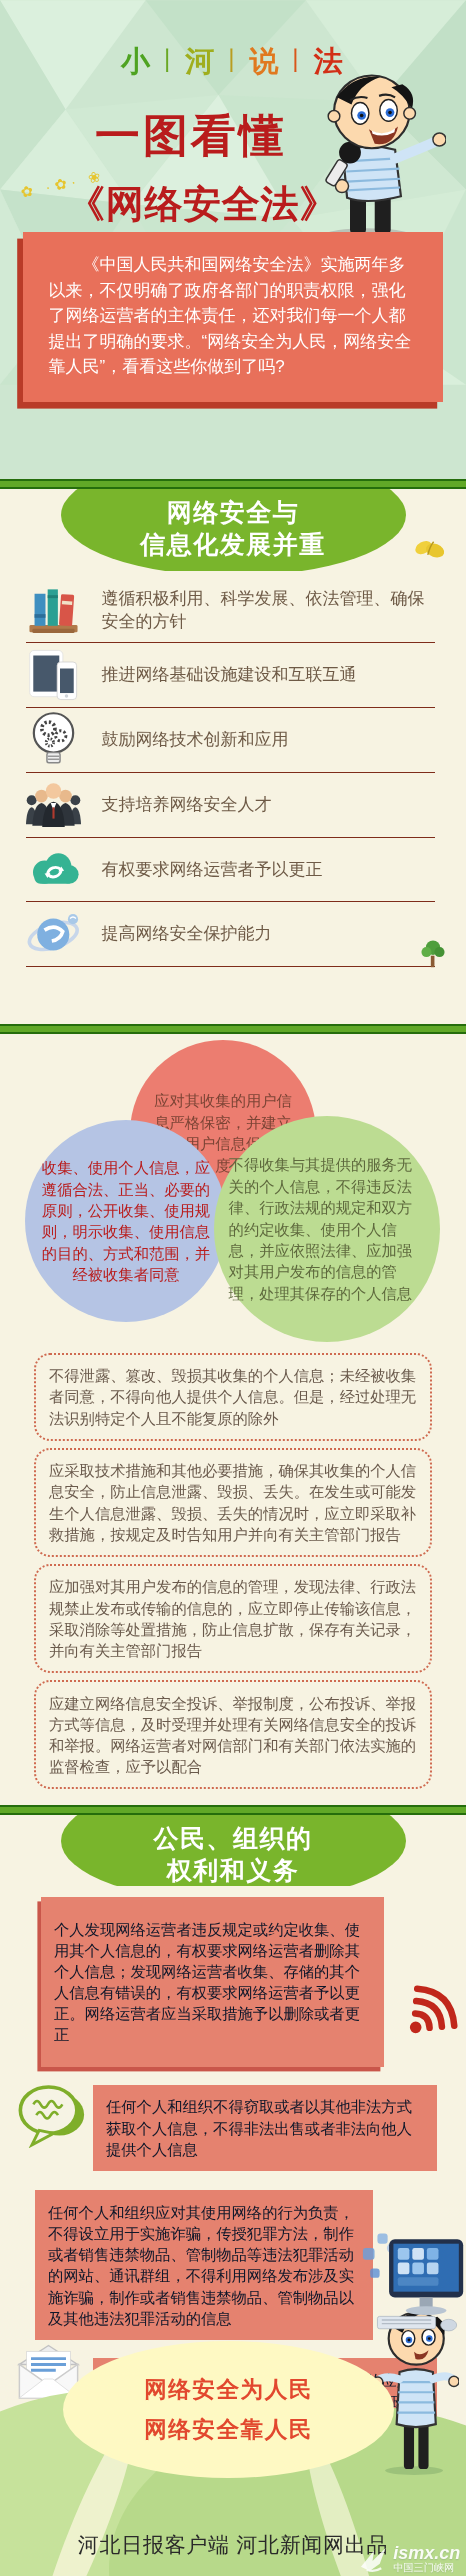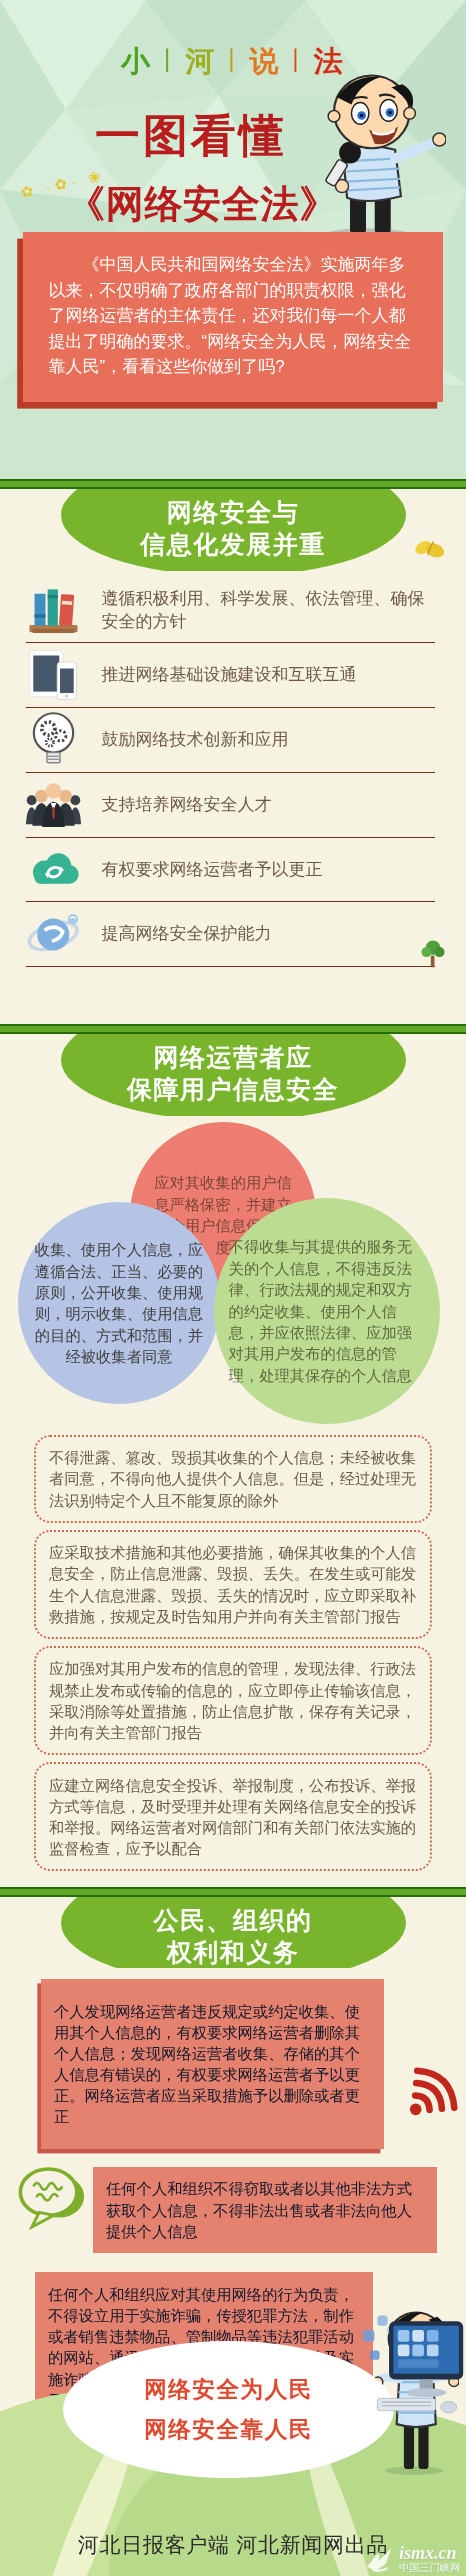--- a/index.html
+++ b/index.html
@@ -33,21 +33,21 @@
   .law-item .ic{width:55px;flex:0 0 55px;margin-right:20.4px;display:flex;justify-content:center;align-items:center;}
   .law-item .tx{flex:1;color:#6e5a46;font-size:17px;line-height:1.4;}
   .s1-gap{height:57px;position:relative;}
   .tree{position:absolute;right:20.4px;top:-29px;}
   .butterfly{position:absolute;right:35px;top:52px;}
 
   
   .circles{position:relative;height:313px;}
   .circle{position:absolute;border-radius:50%;display:flex;align-items:center;justify-content:center;text-align:center;box-sizing:border-box;font-size:15.3px;line-height:1.4;}
   .circle.red{left:130px;top:5.8px;width:186px;height:186px;background:#ec7d70;color:#7c4435;padding:0 19px;z-index:1;}
-  .circle.blue{left:18px;top:86px;width:202px;height:202px;background:#b5c4e4;color:#404040;padding:0 13px;z-index:2;}
+  .circle.blue{left:25px;top:86px;width:202px;height:202px;background:#b5c4e4;color:#b91c1c;padding:0 13px;z-index:2;}
   .circle.green{left:214px;top:82px;width:226px;height:226px;background:#bcdc92;color:#5e693d;padding:0 14.6px;z-index:3;text-align:left;}
   .dotted{border:2.2px dotted #cf6a50;border-radius:16px;margin:5.8px 34px 7.3px 34px;padding:10.2px 13px;color:#6a5a4c;font-size:15.3px;line-height:1.38;}
   .s2-gap{height:8.7px;}
 
   
   .s3{position:relative;padding-bottom:4.4px;}
   .s3box{background:#e5826f;color:#0f172a;font-size:15.3px;line-height:1.38;padding:11.7px 13px;box-sizing:border-box;}
   .s3box.b1{margin:10.2px 82px 0 41px;box-shadow:-3.6px 4.4px 0 #c9564a;padding-top:22px;padding-bottom:22px;}
   .s3box.b2{margin:17.5px 29px 0 93px;}
   .s3box.b3{margin:19px 93px 0 35px;}
@@ -57,26 +57,26 @@
   .computer{position:absolute;right:-2.9px;top:329px;z-index:2;}
   .envelope{position:absolute;left:14.6px;top:444px;}
 
   
   .footer{position:absolute;left:0;bottom:0;width:466px;height:235px;}
   .hill{position:absolute;border-radius:50%;}
   .hill.h1{left:-109px;top:48px;width:452px;height:313px;background:#c6e29b;}
   .hill.path1{left:69px;top:73px;width:34px;height:240px;background:#eef2cd;transform:rotate(22deg);}
   .hill.h2{right:-124px;top:64px;width:481px;height:328px;background:#b7d98a;}
   .hill.path2{right:109px;top:87px;width:29px;height:218px;background:#e3eec2;transform:rotate(-18deg);}
-  .slogan{position:absolute;left:63px;top:0px;width:331px;height:137px;background:#ffffff;border-radius:50%;box-sizing:border-box;text-align:center;padding-top:29px;}
+  .slogan{position:absolute;left:63px;top:0px;width:331px;height:137px;background:#fef9c3;border-radius:50%;box-sizing:border-box;text-align:center;padding-top:29px;}
   .slogan .l{color:#e2482e;font-weight:bold;font-size:22.6px;line-height:1.75;letter-spacing:1.5px;}
   .reporter-bottom{position:absolute;right:7.3px;top:-48px;}
   .credit{position:absolute;bottom:17.5px;left:0;width:100%;text-align:center;color:#2a2a2a;font-weight:normal;font-size:21px;letter-spacing:0.7px;}
   .watermark{position:absolute;right:5.8px;bottom:1.5px;display:flex;align-items:center;opacity:.92;}
-  .watermark .wm-txt{margin-left:2.9px;color:#ffffff;text-shadow:0 0.7px 1.5px rgba(120,150,120,.45);font-family:Liberation Serif, serif;}
+  .watermark .wm-txt{margin-left:2.9px;color:#ffffff;text-shadow:0 0.7px 1.5px rgba(120,150,120,.45);}
   .watermark .wm-main{font-size:18px;font-weight:bold;font-style:italic;line-height:1;}
   .watermark .wm-sub{font-size:10.2px;line-height:1.2;}
 </style>
 </head>
 <body>
 
 <div class="page">
 
   <div class="hero">
     <svg class="poly" width="466" height="385" viewBox="0 0 640 528">
@@ -249,26 +249,20 @@
   <div class="s1-gap">
     <svg class="tree" width="26" height="31" viewBox="0 0 36 42">
       <circle cx="18" cy="13" r="10" fill="#4f9e3c"></circle>
         <circle cx="9" cy="19" r="7" fill="#5fae46"></circle>
       <circle cx="27" cy="19" r="7" fill="#459235"></circle>
         <rect x="15" y="24" width="5" height="16" fill="#8a5a33"></rect>
     </svg>
   </div>
 
   <div class="divider"></div>
-  <div class="dome-wrap">
-    <div class="dome">
-      <div class="l">网络运营者应</div>
-      <div class="l">保障用户信息安全</div>
-    </div>
-  </div>
 
   <div class="circles">
     <div class="circle red">应对其收集的用户信息严格保密，并建立健全用户信息保护制度</div>
     <div class="circle blue">收集、使用个人信息，应遵循合法、正当、必要的原则，公开收集、使用规则，明示收集、使用信息的目的、方式和范围，并经被收集者同意</div>
     <div class="circle green">不得收集与其提供的服务无关的个人信息，不得违反法律、行政法规的规定和双方的约定收集、使用个人信息，并应依照法律、应加强对其用户发布的信息的管理，处理其保存的个人信息</div>
   </div>
 
   <div class="dotted">不得泄露、篡改、毁损其收集的个人信息；未经被收集者同意，不得向他人提供个人信息。但是，经过处理无法识别特定个人且不能复原的除外</div>
   <div class="dotted">应采取技术措施和其他必要措施，确保其收集的个人信息安全，防止信息泄露、毁损、丢失。在发生或可能发生个人信息泄露、毁损、丢失的情况时，应立即采取补救措施，按规定及时告知用户并向有关主管部门报告</div>
   <div class="dotted">应加强对其用户发布的信息的管理，发现法律、行政法规禁止发布或传输的信息的，应立即停止传输该信息，采取消除等处置措施，防止信息扩散，保存有关记录，并向有关主管部门报告</div>

